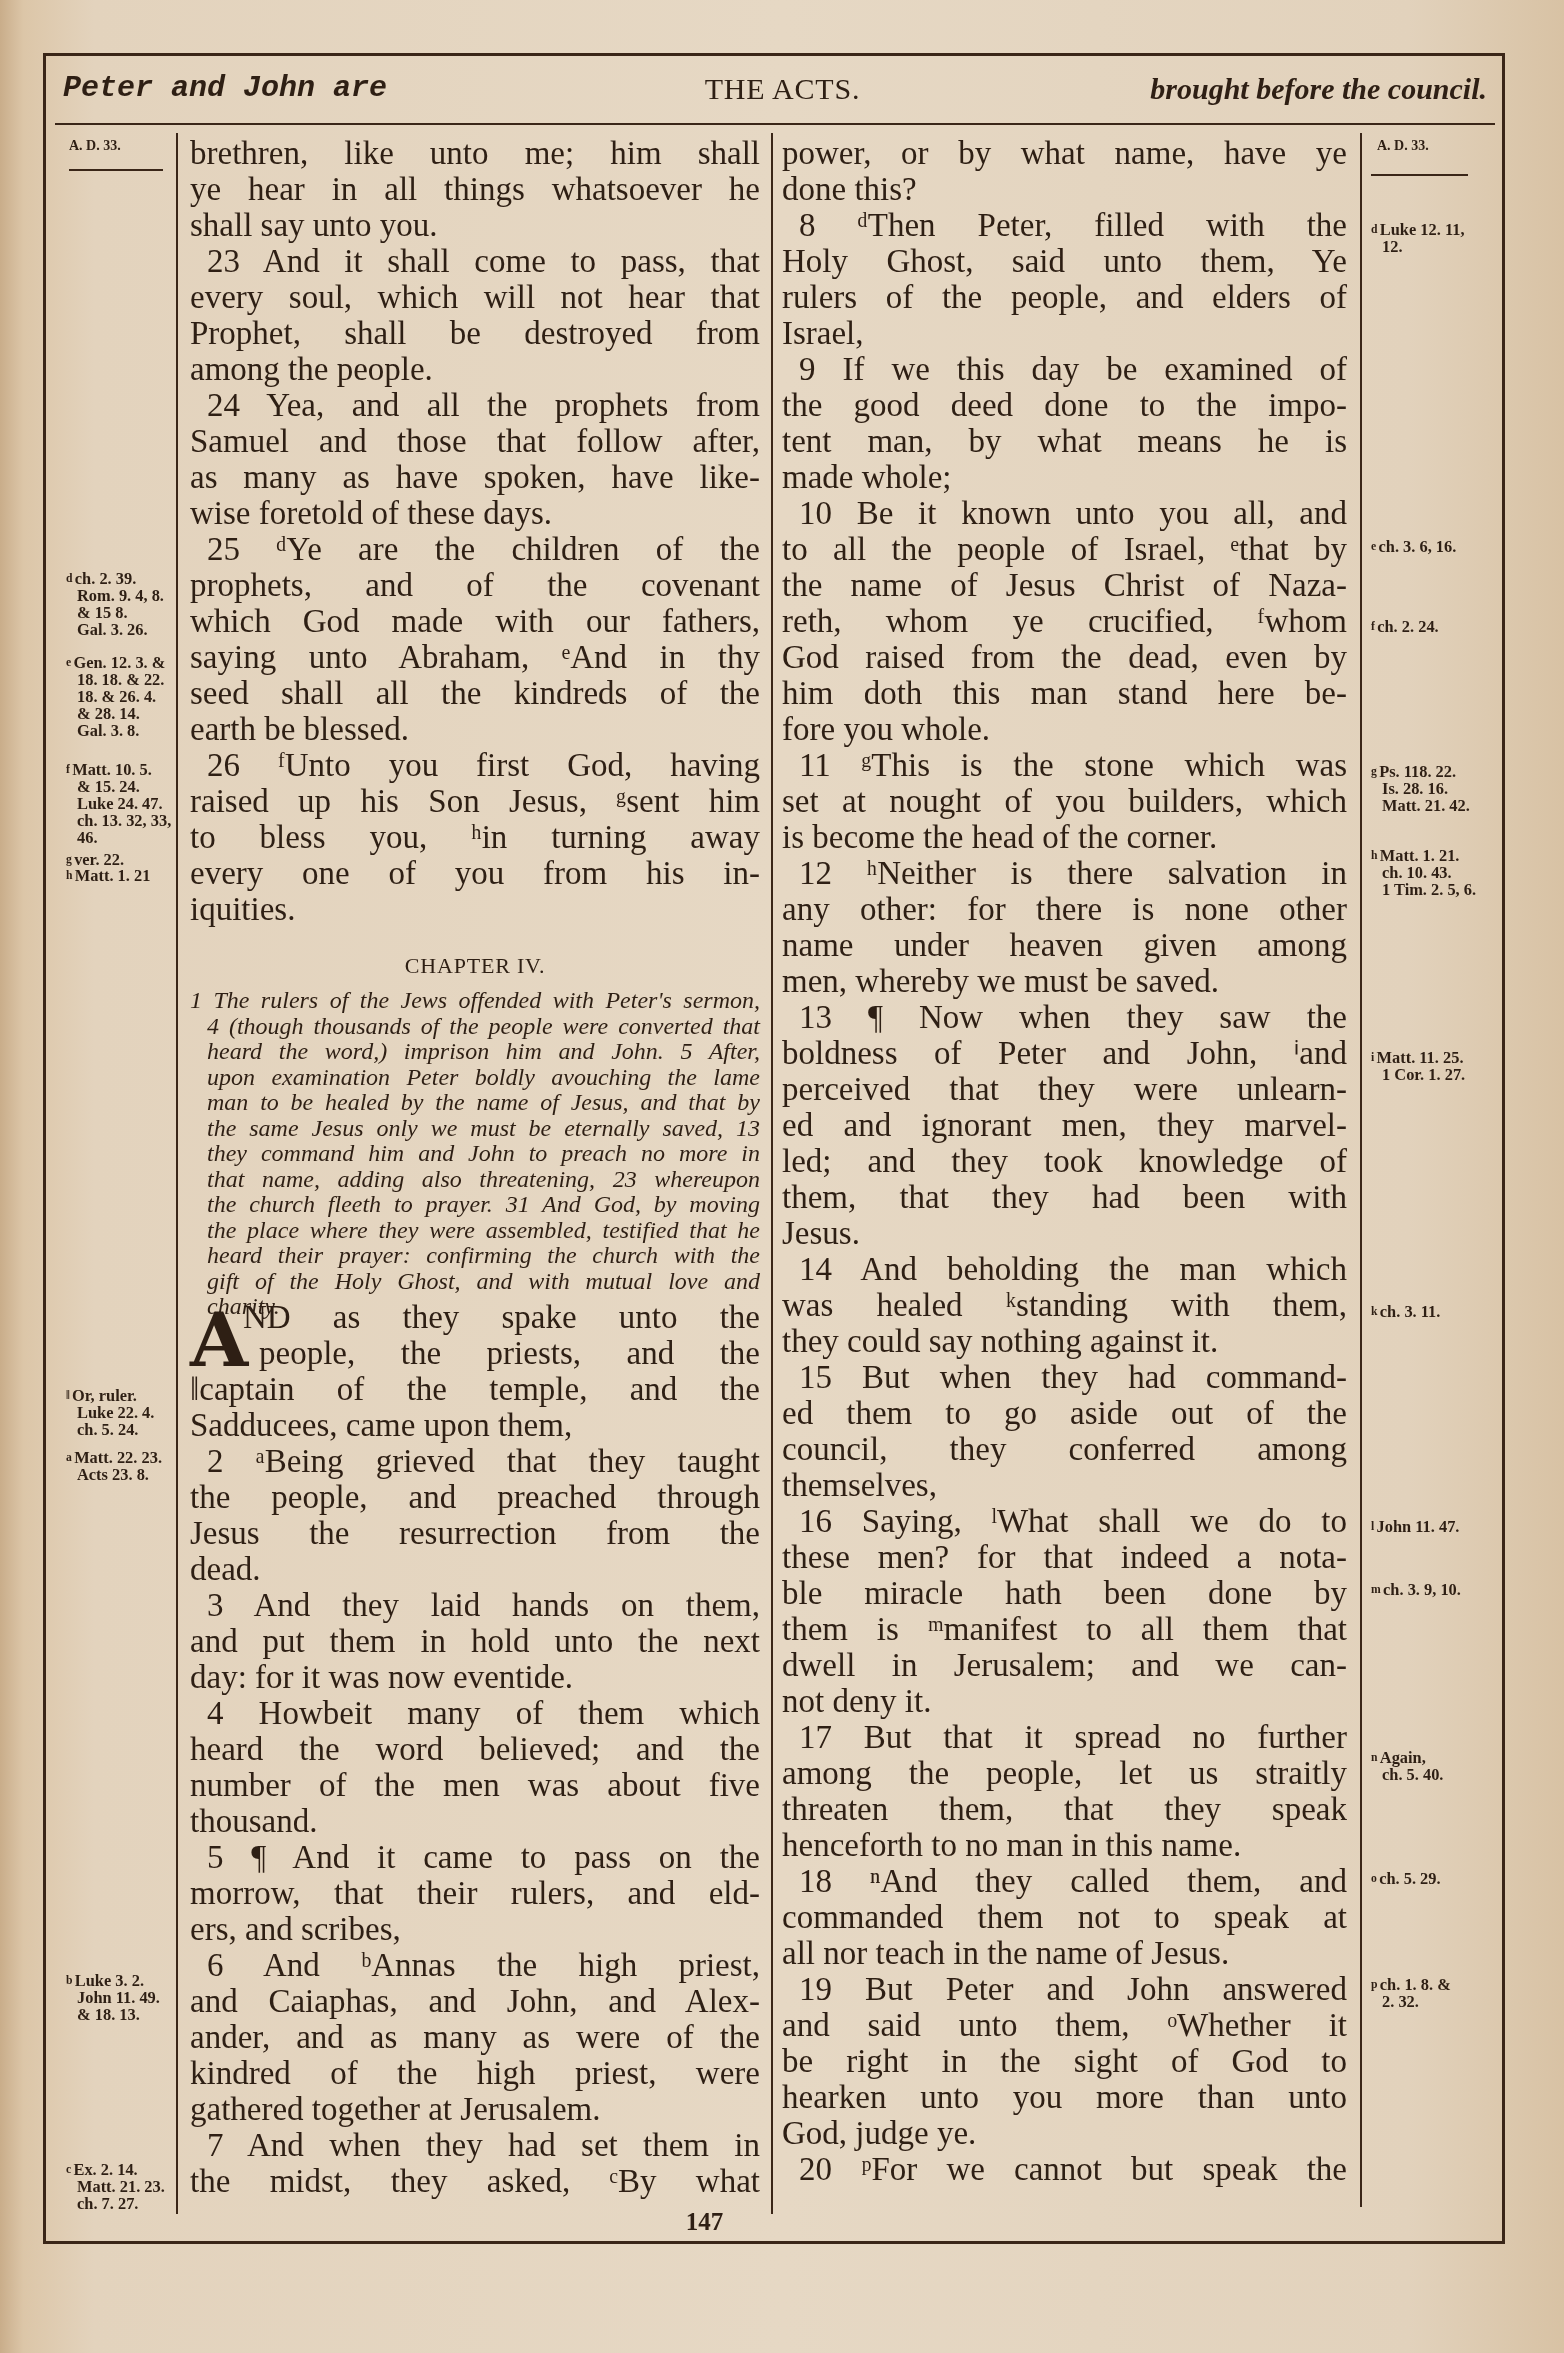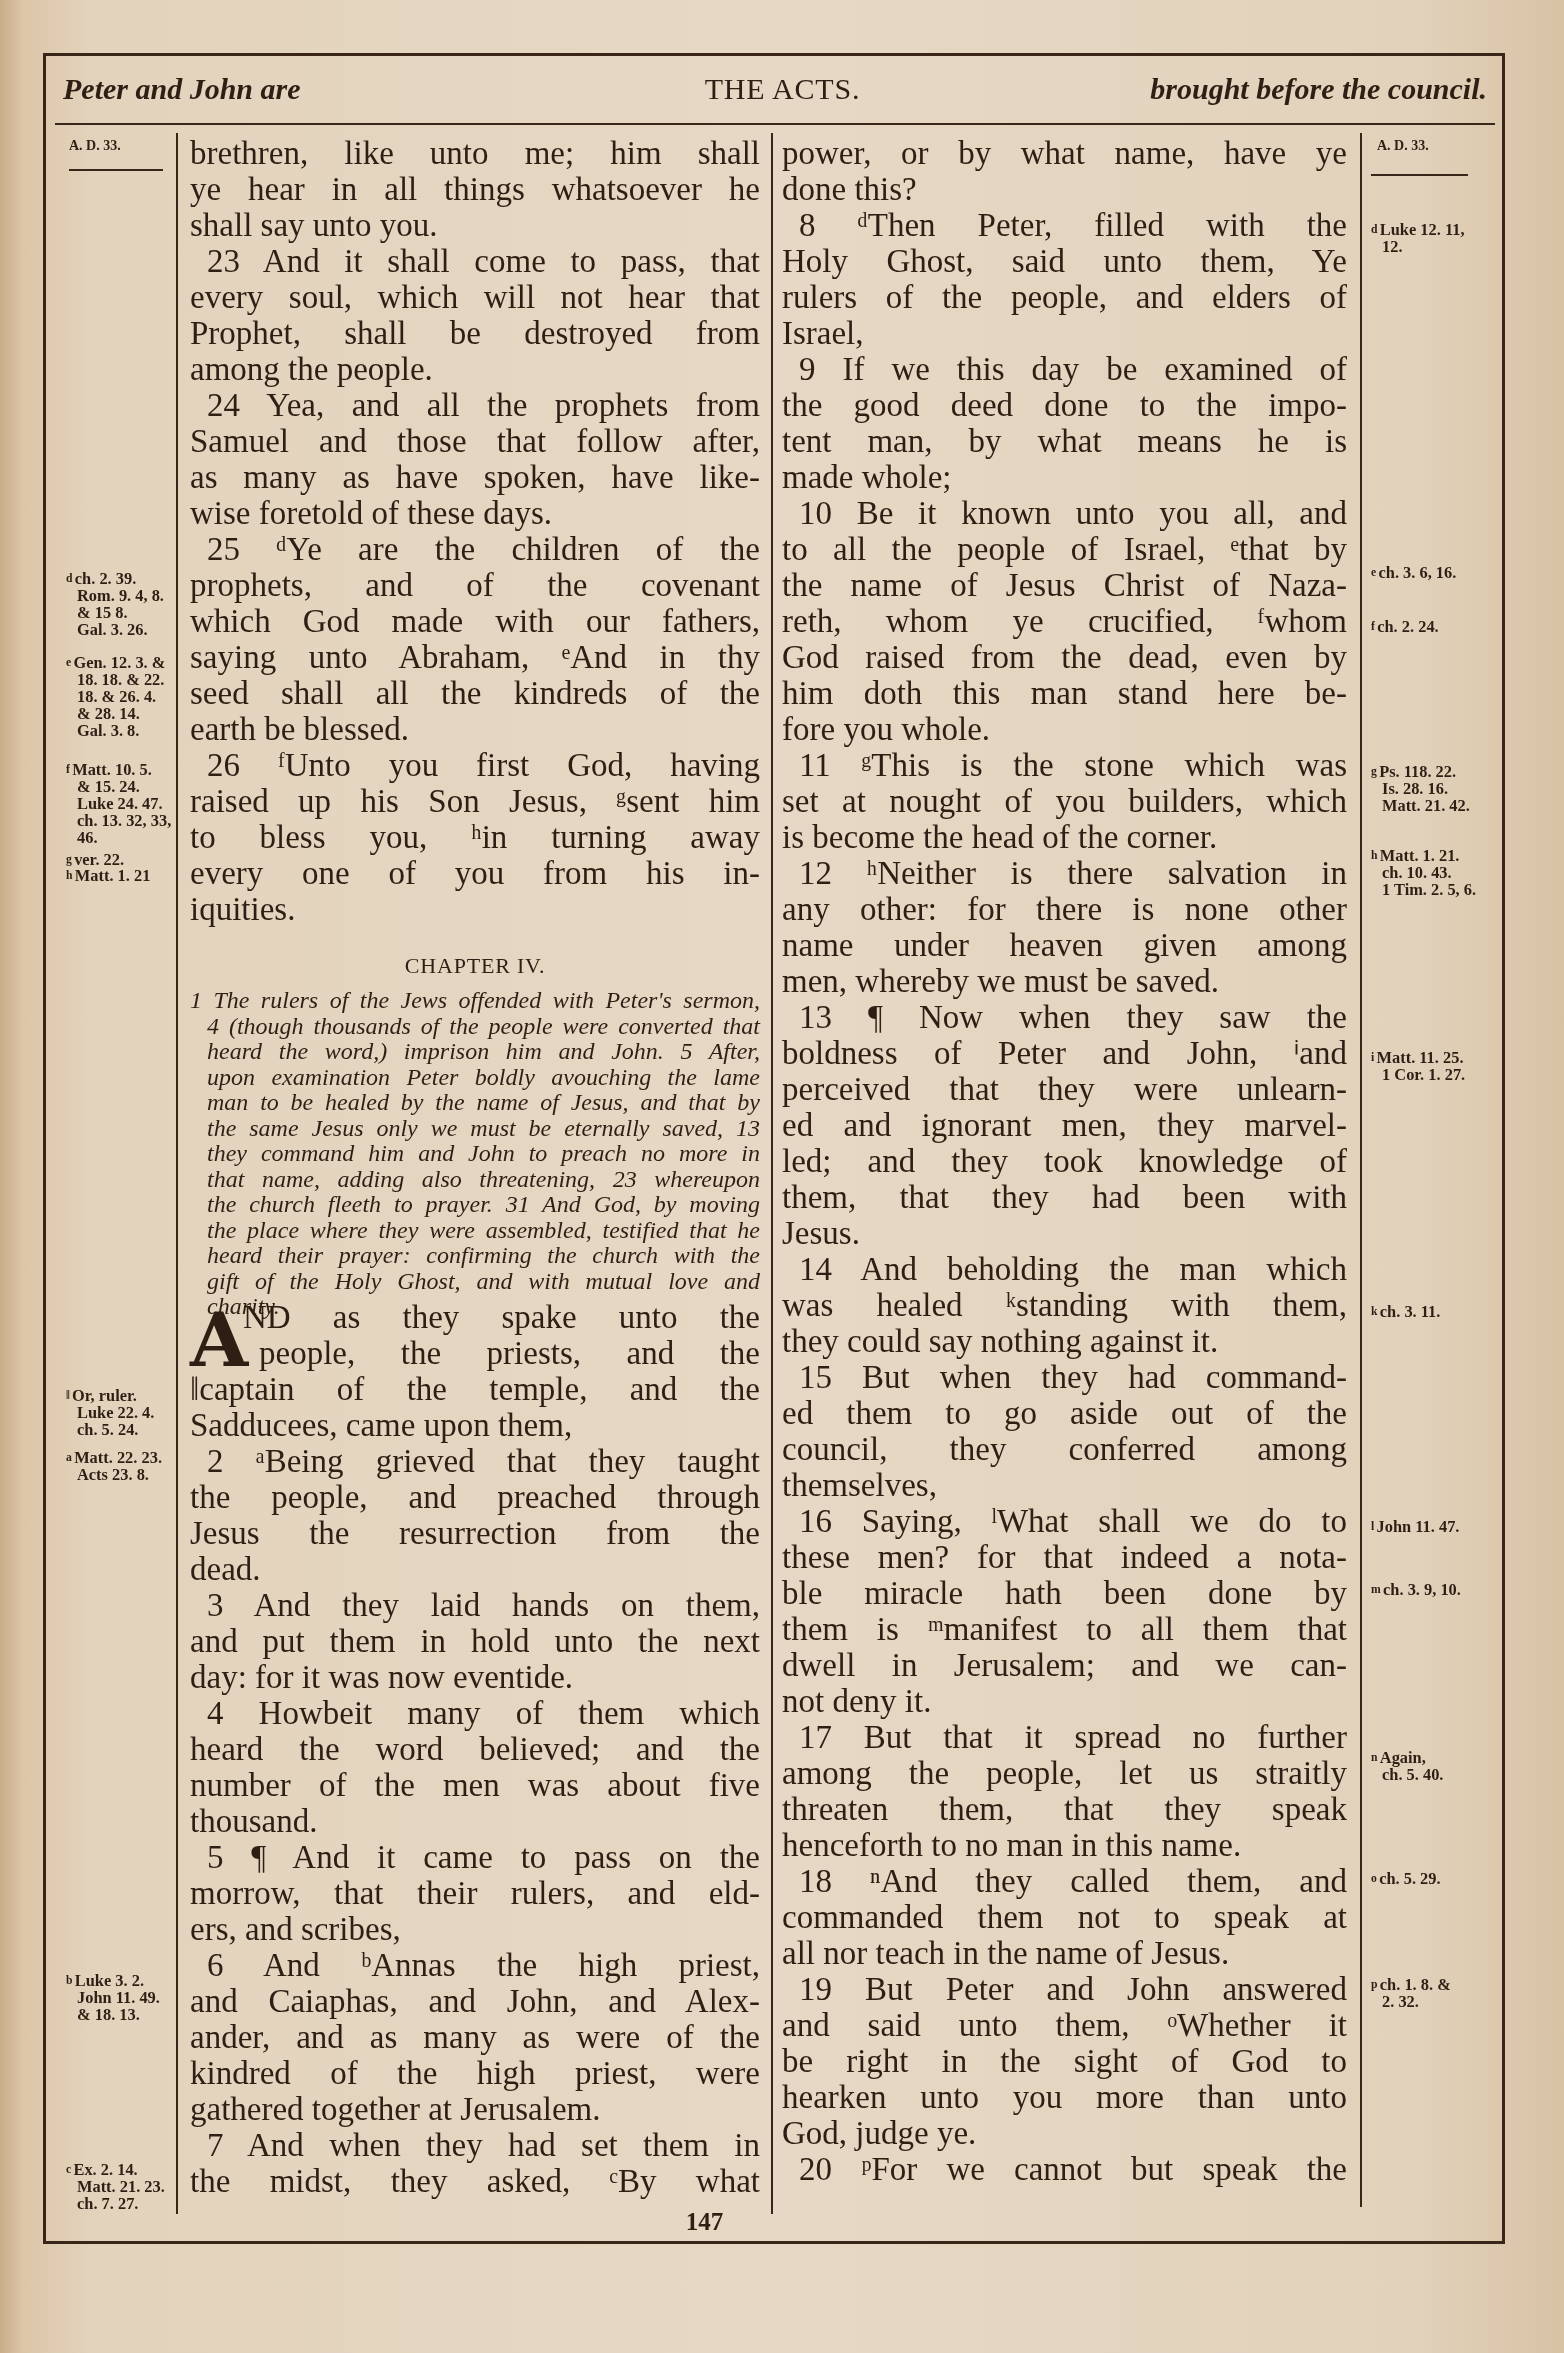--- a/index.html
+++ b/index.html
@@ -2,21 +2,21 @@
 <html style="font-size:12.5px"><head>
 <meta charset="utf-8">
 <style>
   html,body{margin:0;padding:0;}
   body{width:1565px;height:2354px;background:#d6bd9d;position:relative;overflow:hidden;
        font-family:"DejaVu Serif","Liberation Serif",serif;color:#2e1f14;}
   .page{position:absolute;left:0;top:0;width:1565px;height:2354px;
         background:linear-gradient(90deg,#c9ad8a 0px,#dcc6a8 23.5px,#e3d3bd 94px,#e6d8c4 50%,#e2d2bc 90%,#d8c2a4 100%);}
   .frame{position:absolute;left:43px;top:53px;width:1462px;height:2191px;border:3.1px solid #3a2618;box-sizing:border-box;}
   .hdr{position:absolute;top:61px;height:55px;font-size:30px;line-height:55px;}
-  .hdr.left{left:63px;font-style:italic;font-family:Liberation Serif, serif;font-weight:bold;}
+  .hdr.left{left:63px;font-style:italic;font-family:Liberation Mono, monospace;font-weight:bold;}
   .hdr.center{left:0;width:1565px;text-align:center;font-family:"Liberation Serif",serif;letter-spacing:0.8px;pointer-events:none;}
   .hdr.right{right:78px;font-style:italic;font-family:"Liberation Serif",serif;font-weight:bold;}
   .hrule{position:absolute;left:55px;width:1440px;top:123px;height:2.3px;background:#3a2618;}
   .vrule{position:absolute;width:1.6px;background:#3a2618;}
   .ad{position:absolute;top:138px;font-size:14px;font-weight:bold;font-family:"Liberation Serif",serif;}
   .ad-rule{position:absolute;height:2.3px;background:#3a2618;}
   .col{position:absolute;font-family:"Liberation Serif",serif;font-size:33px;line-height:36px;}
   .line{height:36px;white-space:nowrap;text-align:justify;text-align-last:justify;overflow:visible;}
   .line.last{text-align-last:left;}
   .line.indent{padding-left:17px;}
@@ -227,21 +227,21 @@
       <span class="l"><span style="font-size: 11.7px; vertical-align: top; margin-right: 2.3px;">c</span><span>Ex. 2. 14.</span></span>
       <span class="l sub"><span>Matt. 21. 23.</span></span>
       <span class="l sub"><span>ch. 7. 27.</span></span>
     </div>
   </div>
 <div id="rightNotes">
     <div class="note" style="left: 1371px; top: 221px;">
       <span class="l"><span style="font-size: 11.7px; vertical-align: top; margin-right: 2.3px;">d</span><span>Luke 12. 11,</span></span>
       <span class="l sub"><span>12.</span></span>
     </div>
-    <div class="note" style="left: 1371px; top: 564px;">
+    <div class="note" style="left: 1371px; top: 538px;">
       <span class="l"><span style="font-size: 11.7px; vertical-align: top; margin-right: 2.3px;">e</span><span>ch. 3. 6, 16.</span></span>
     </div>
     <div class="note" style="left: 1371px; top: 618px;">
       <span class="l"><span style="font-size: 11.7px; vertical-align: top; margin-right: 2.3px;">f</span><span>ch. 2. 24.</span></span>
     </div>
     <div class="note" style="left: 1371px; top: 763px;">
       <span class="l"><span style="font-size: 11.7px; vertical-align: top; margin-right: 2.3px;">g</span><span>Ps. 118. 22.</span></span>
       <span class="l sub"><span>Is. 28. 16.</span></span>
       <span class="l sub"><span>Matt. 21. 42.</span></span>
     </div>

